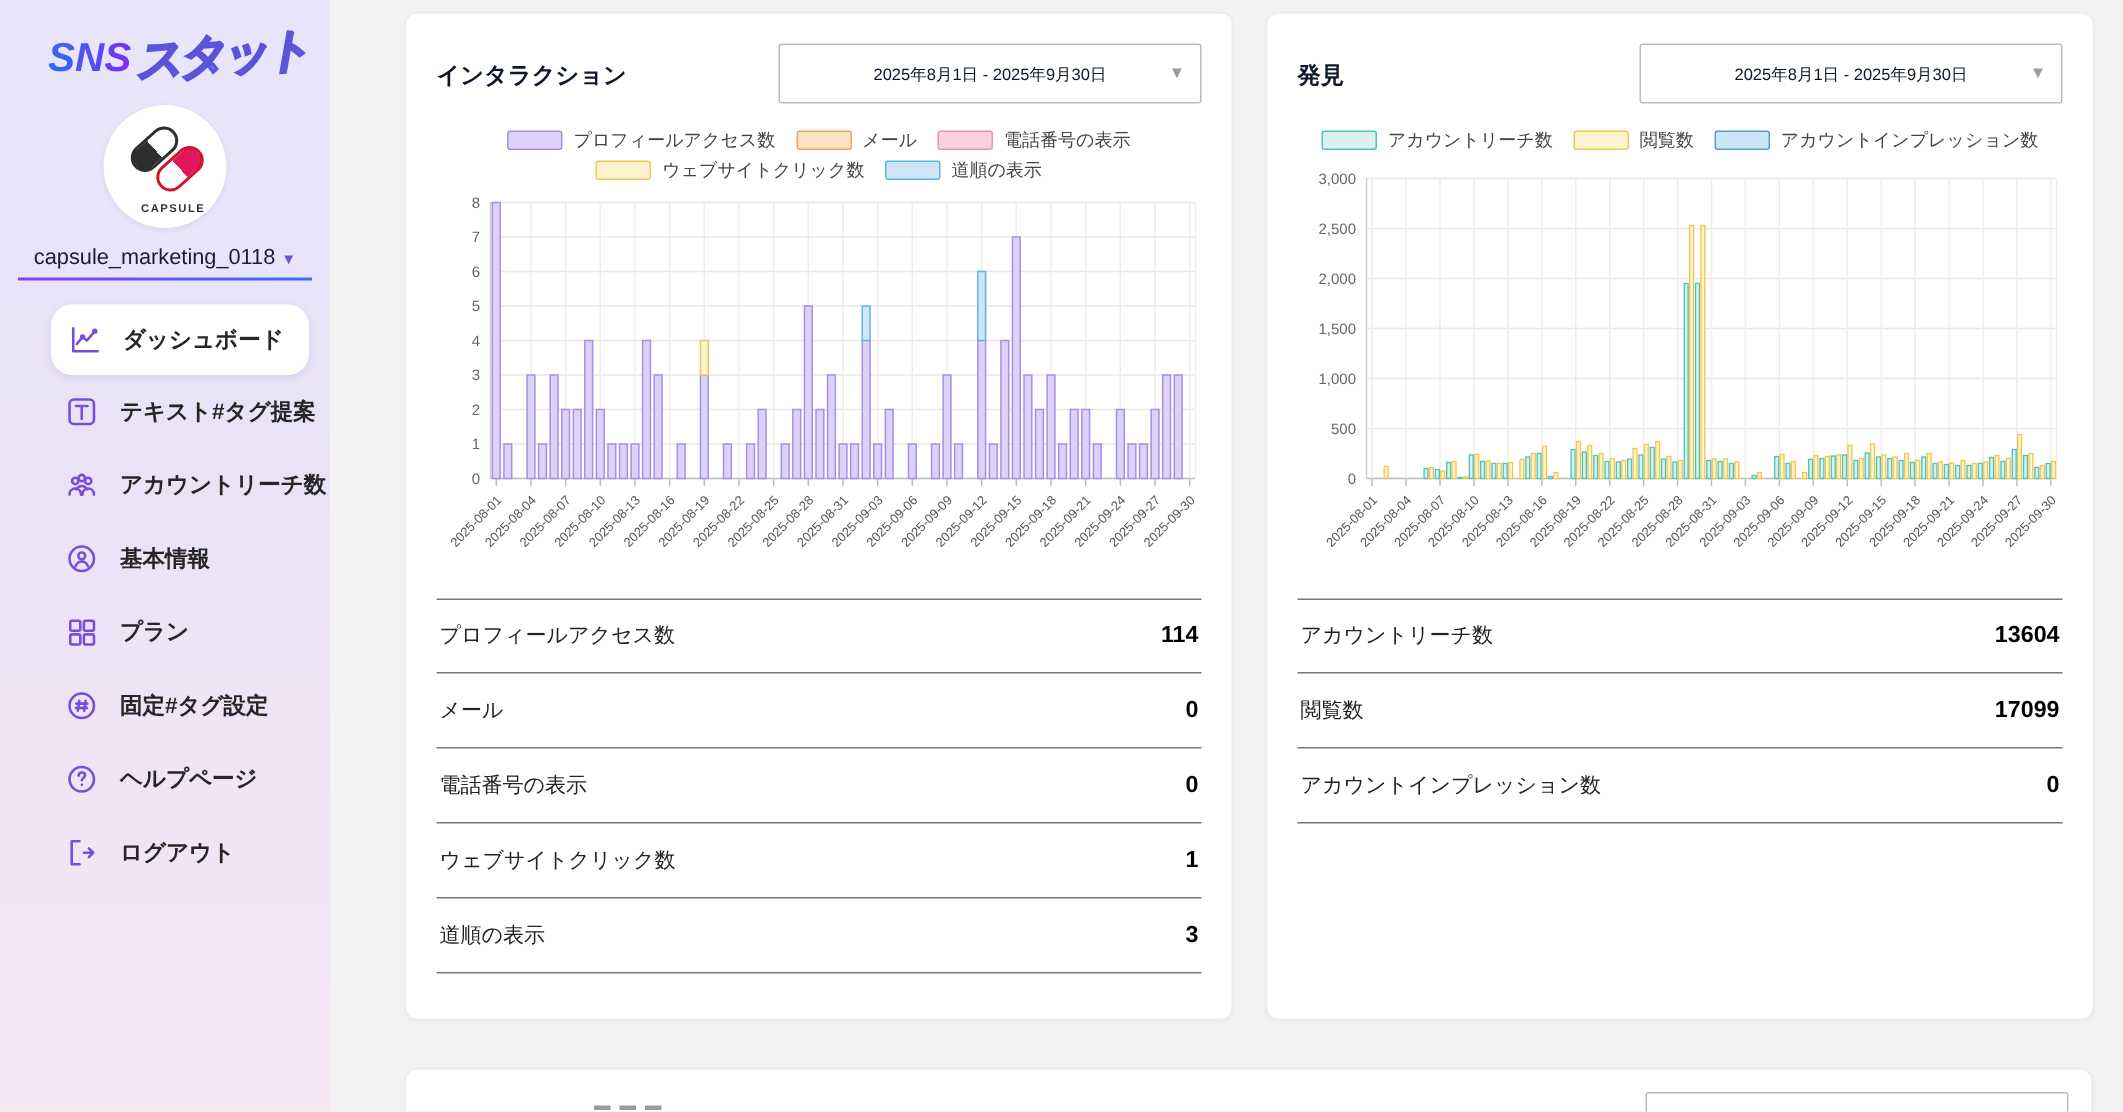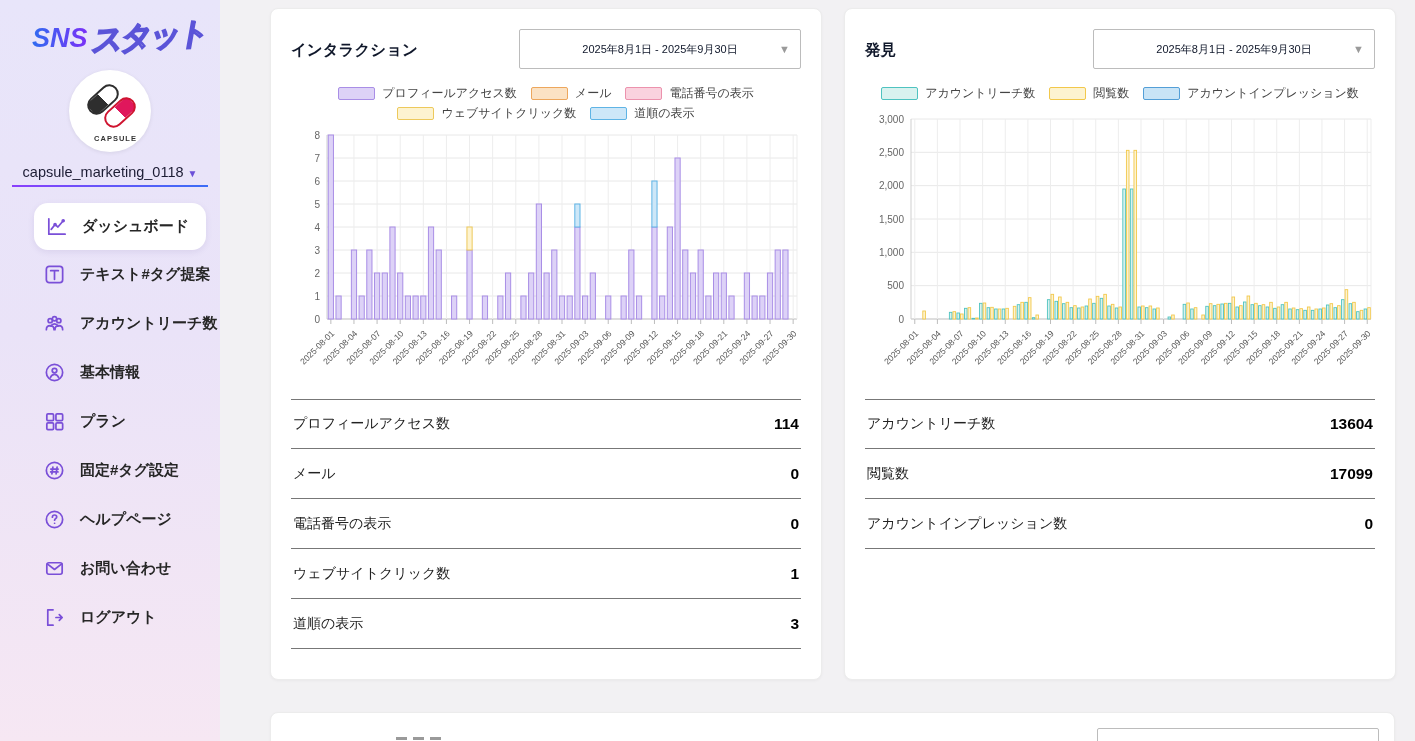--- a/index.html
+++ b/index.html
@@ -160,29 +160,20 @@
     </div>
     <div class="nav-item">
       <span class="nicon">
         <svg viewBox="0 0 24 24">
             <circle cx="12" cy="12" r="8.5"></circle>
             <path d="M9.8 9.6c0-1.4 1-2.3 2.3-2.3 1.3 0 2.2.8 2.2 2 0 1.7-2.2 1.8-2.2 3.4"></path>
             <circle cx="12.1" cy="15.9" r=".9" fill="#7a4fd8" stroke="none"></circle>
           </svg>
       </span>
       <span class="nlabel">ヘルプページ</span>
-    </div>
-    <div class="nav-item">
-      <span class="nicon">
-        <svg viewBox="0 0 24 24">
-            <rect x="4" y="6" width="16" height="12" rx="2"></rect>
-            <path d="M4.5 7.2L12 13l7.5-5.8"></path>
-          </svg>
-      </span>
-      <span class="nlabel">お問い合わせ</span>
     </div>
     <div class="nav-item">
       <span class="nicon">
         <svg viewBox="0 0 24 24">
             <path d="M10.5 4H5v16h5.5M13.5 12H20M17 9l3 3-3 3"></path>
           </svg>
       </span>
       <span class="nlabel">ログアウト</span>
     </div>
   </div>

